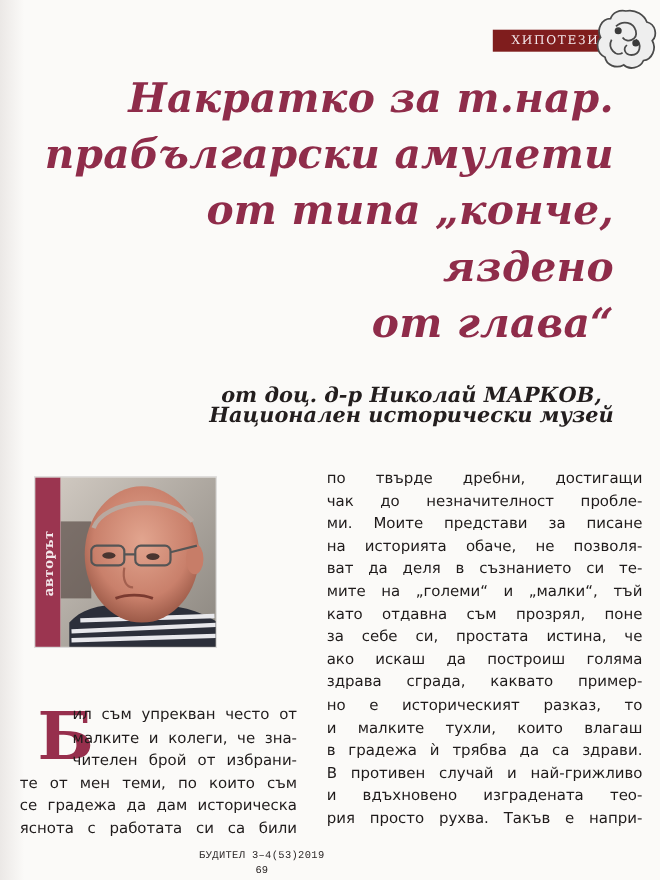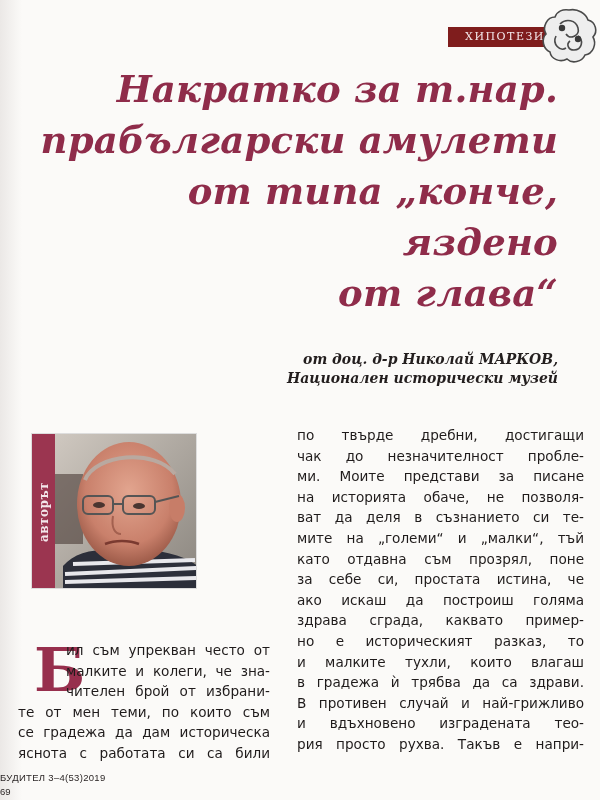--- a/index.html
+++ b/index.html
@@ -13,23 +13,23 @@
       background: #7f1d1d; color: #f4e9ec; font-family: "DejaVu Serif", serif;
       font-size: 11px; letter-spacing: 1.5px; text-align: center; line-height: 20px; }
 
     .ornament { position: absolute; left: 540px; top: 6px; width: 58px; height: 58px; }
 
     .title { position: absolute; right: 42px; top: 64px; width: 540px; text-align: right;
       font-family: "DejaVu Serif", serif; font-weight: bold; font-style: italic;
       color: #8f2c4a; font-size: 37px; line-height: 51px; letter-spacing: 0.2px; }
     .title span { display: block; margin-left: 18px; }
 
-    .byline { position: absolute; right: 42px; top: 350px; text-align: right;
+    .byline { position: absolute; right: 42px; top: 350px; text-align: center;
       font-family: "DejaVu Serif", serif; font-style: italic; font-weight: bold;
-      font-size: 14px; line-height: 19px; color: #231e1e; }
+      font-size: 19px; line-height: 19px; color: #231e1e; }
     .byline span { display: block; }
 
     .author-box { position: absolute; left: 31px; top: 433px; width: 166px; height: 156px;
       border: 1px solid #ddd; background: #d8d2cc; overflow: hidden; }
     .author-tab { position: absolute; left: 0; top: 0; width: 23px; height: 156px;
       background: #9b3550; }
     .author-tab span { position: absolute; left: 50%; top: 50%;
       transform: translate(-50%, -50%) rotate(-90deg); white-space: nowrap;
       font-family: "DejaVu Serif", serif; font-weight: bold; color: #f3e6ea; font-size: 12px; letter-spacing: 0.5px; }
     .photo { position: absolute; left: 23px; top: 0; width: 143px; height: 156px; }
@@ -37,22 +37,22 @@
     .col { position: absolute; font-family: "DejaVu Sans", sans-serif; font-size: 13.6px;
       line-height: 20.6px; color: #1f1b1b; }
     .col span { display: block; text-align: justify; text-align-last: justify; white-space: nowrap; }
     .col-right { left: 297px; top: 425px; width: 287px; }
     .col-left { left: 18px; top: 640px; width: 252px; }
     .col-left .indent { padding-left: 48px; }
 
     .dropcap { position: absolute; left: 34px; top: 640px; font-family: "DejaVu Serif", serif;
       font-weight: bold; font-size: 60px; line-height: 60px; color: #972f4d; }
 
-    .footer { position: absolute; left: 0; width: 476px; text-align: left;
-      font-family: Liberation Sans, sans-serif; color: #2c2727; }
+    .footer { position: absolute; left: 0; width: 476px; text-align: center;
+      font-family: Liberation Mono, monospace; color: #2c2727; }
     .footer-journal { top: 772px; font-size: 9.5px; letter-spacing: 0.3px; }
     .footer-page { top: 786px; font-size: 9.5px; }
   </style>
 </head>
 <body>
 
 <div class="page-edge"></div>
 
 <div class="section-badge">ХИПОТЕЗИ</div>
 

